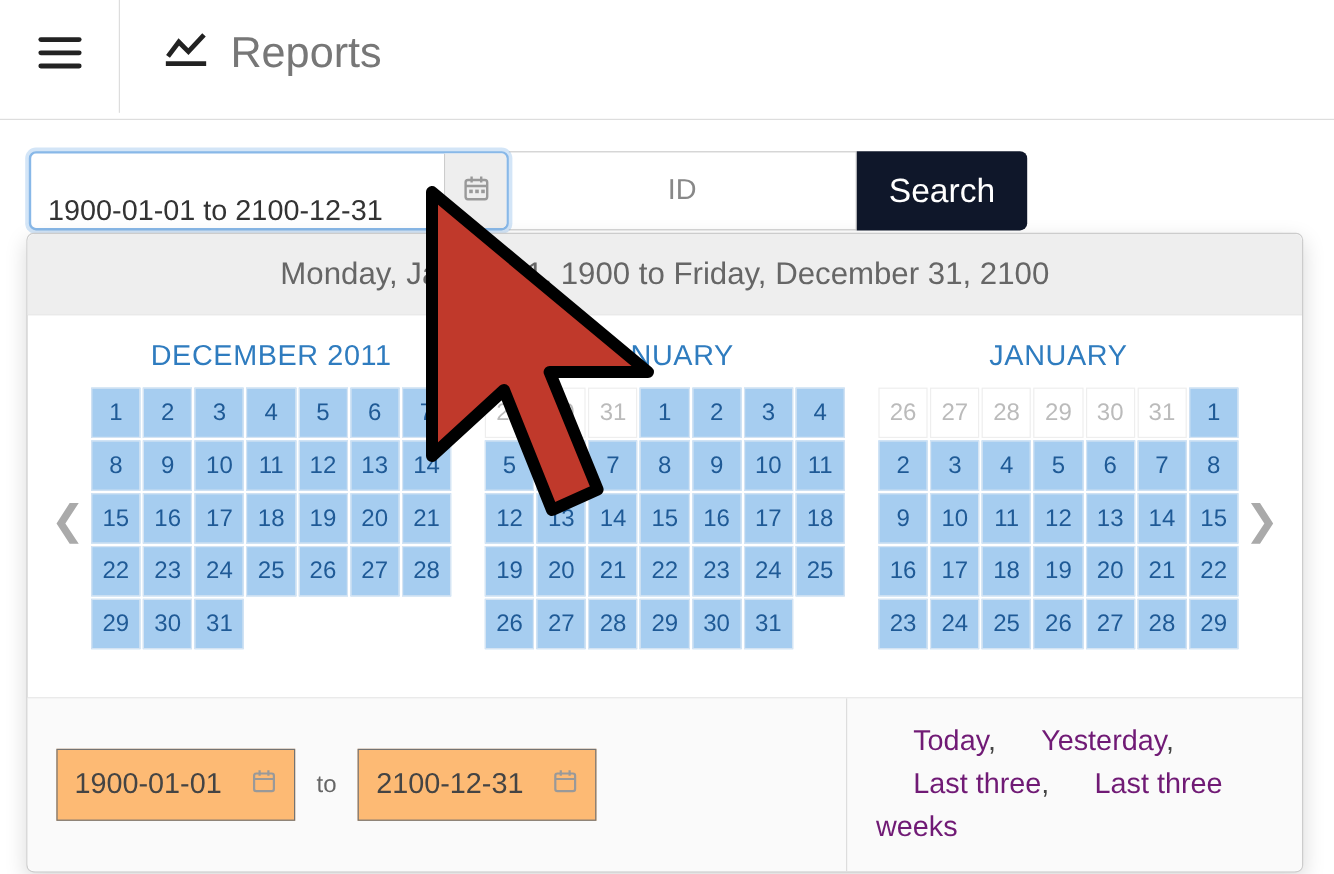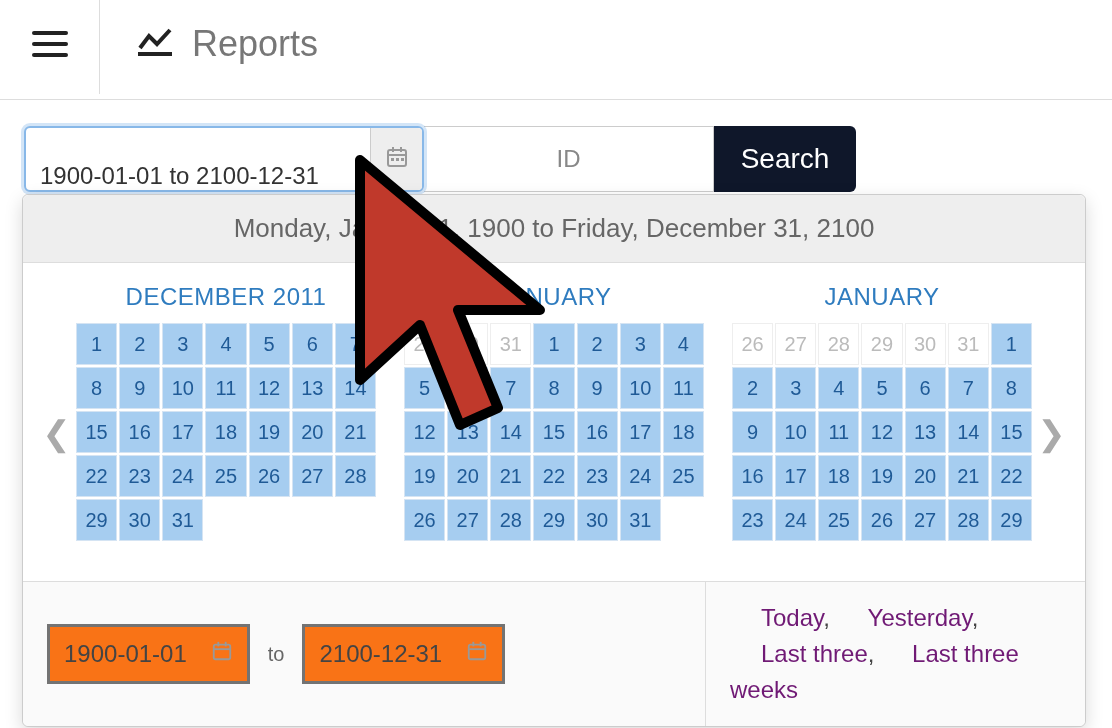--- a/index.html
+++ b/index.html
@@ -190,22 +190,22 @@
   .dp-footer-left {
     flex: 1;
     display: flex;
     align-items: center;
     gap: 18px;
     padding: 24px;
   }
   .mini-date {
     display: flex;
     align-items: center;
-    border: 3px solid #737373;
-    background: #f97316;
+    border: 1px solid #737373;
+    background: #fdba74;
     height: 60px;
     padding: 0 14px;
     font-size: 24px;
     color: #444;
     gap: 24px;
   }
   .to-text { font-size: 20px; color: #666; }
   .dp-footer-right {
     width: 380px;
     border-left: 1px solid #ddd;

